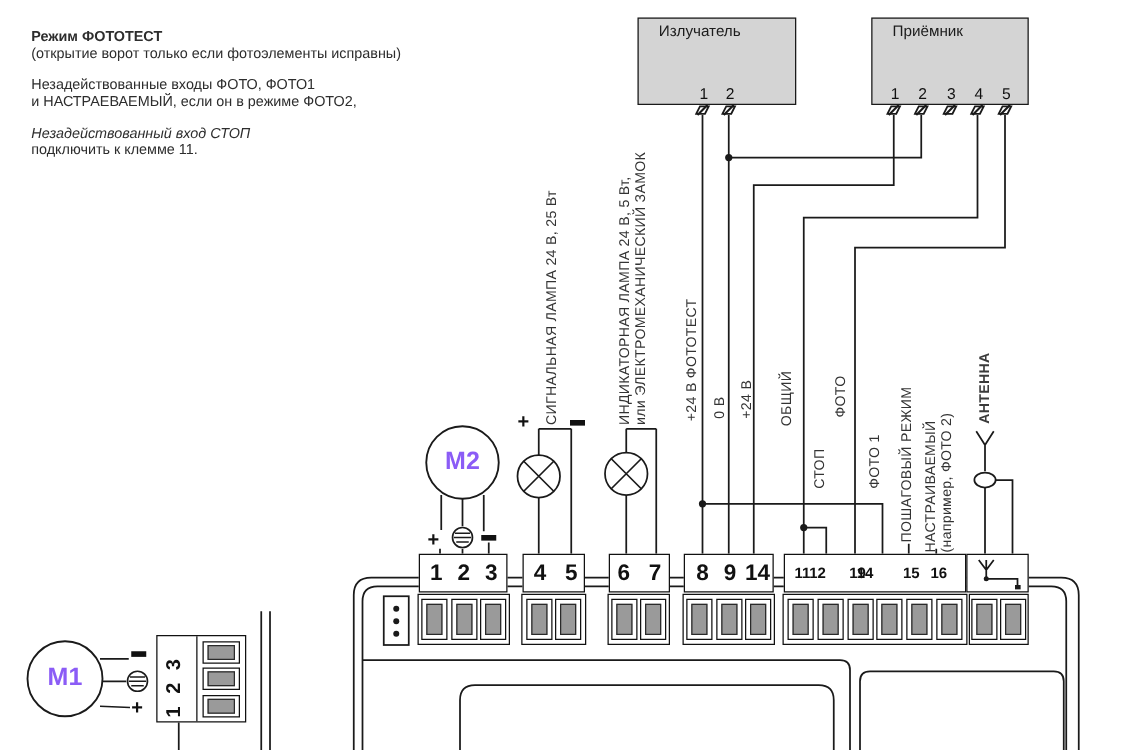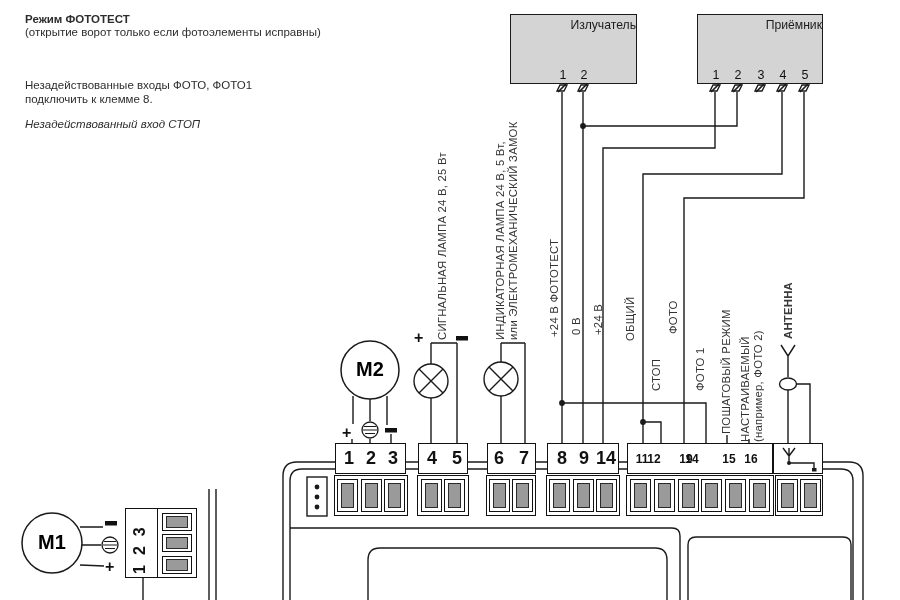--- a/index.html
+++ b/index.html
@@ -1,25 +1,25 @@
 <!DOCTYPE html>
 <html><head>
 <meta charset="utf-8">
 <style>
   html,body{margin:0;padding:0;background:#fff;}
   #stage{position:relative;width:900px;height:600px;background:#ffffff;overflow:hidden;
          font-family:"Liberation Sans",sans-serif;color:#222;}
   
   .notes{position:absolute;left:25px;top:8px;width:400px;font-size:11.5px;line-height:13.2px;color:#2d2d2d;}
-  .notes .t{font-weight:bold;margin-top:5px;}
-  .notes .gap1{margin-top:40px;}
+  .notes .t{font-weight:bold;margin-top:16px;}
+  .notes .gap1{margin-top:12px;}
   .notes .gap2{margin-top:12px;font-style:italic;}
   
   .devbox{position:absolute;top:14px;height:70px;background:#d4d4d4;border:1.5px solid #1a1a1a;box-sizing:border-box;}
-  .devbox .ttl{position:absolute;top:3px;left:0;right:0;text-align:right;font-size:12.2px;color:#1c1c1c;padding-left:16px;}
+  .devbox .ttl{position:absolute;top:3px;left:0;right:0;text-align:left;font-size:12.2px;color:#1c1c1c;padding-left:16px;}
   .devbox .code{position:absolute;top:17px;left:0;right:0;text-align:center;font-size:27px;font-weight:bold;color:#2b2b2b;letter-spacing:1px;}
   .devbox .tn{position:absolute;bottom:1px;transform:translateX(-50%);font-size:12.5px;color:#111;}
   
   .numbox{position:absolute;top:443px;height:31px;background:#fff;border:1.4px solid #111;box-sizing:border-box;}
   .numbox span{position:absolute;top:50%;transform:translate(-50%,-53%);font-weight:bold;font-size:18px;color:#111;}
   .numbox.e span{font-size:12px;}
   
   .scrblock{position:absolute;top:475px;height:41px;background:#fff;border:1.4px solid #111;box-sizing:border-box;
             display:flex;align-items:center;justify-content:space-evenly;}
   .screw{width:21px;height:33px;border:1.3px solid #111;background:#fff;display:flex;align-items:center;justify-content:center;box-sizing:border-box;}
@@ -28,21 +28,21 @@
   .m1block{position:absolute;left:125px;top:508px;width:72px;height:70px;background:#fff;border:1.4px solid #111;box-sizing:border-box;}
   .m1cell{position:absolute;left:31px;top:0;bottom:0;width:38px;border-left:1.4px solid #111;
           display:flex;flex-direction:column;justify-content:space-evenly;align-items:center;}
   .m1screw{width:30px;height:18px;border:1.3px solid #111;background:#fff;display:flex;align-items:center;justify-content:center;box-sizing:border-box;}
   .m1screw i{display:block;width:20px;height:10px;background:#9a9a9a;border:1px solid #2a2a2a;}
   
   .vlab{position:absolute;white-space:nowrap;transform:rotate(-90deg);transform-origin:0 0;
         font-size:11.3px;letter-spacing:0.25px;color:#333;}
   .vlab.b{font-weight:bold;color:#3a3a3a;}
   
-  .mlab{position:absolute;width:40px;text-align:center;font-size:20px;font-weight:bold;color:#000000;}
+  .mlab{position:absolute;width:40px;text-align:center;font-size:20px;font-weight:bold;color:#8b5cf6;}
   .plus{position:absolute;font-size:16px;font-weight:bold;color:#111;}
   svg{position:absolute;left:0;top:0;}
 </style>
 </head>
 <body>
 
 <div id="stage">
 
   <svg width="900" height="600" viewBox="0 0 900 600">
     <g stroke="#1a1a1a" stroke-width="1.4" fill="none">
@@ -152,22 +152,23 @@
             <path d="M-4,4 L4,-4" stroke-width="1.7"></path>
           </g>
       </g>
     </g>
   </svg>
 
   <div class="notes">
     <div class="t">Режим ФОТОТЕСТ</div>
     <div>(открытие ворот только если фотоэлементы исправны)</div>
     <div class="gap1">Незадействованные входы ФОТО, ФОТО1</div>
-    <div>подключить к клемме 8.</div>
+    <div>и НАСТРАЕВАЕМЫЙ, если он в режиме ФОТО2,</div>
     <div class="gap2">Незадействованный вход СТОП</div>
+    <div>подключить к клемме 11.</div>
   </div>
 
   <div class="devbox" style="left:510px;width:127px;">
     <div class="ttl">Излучатель</div>
     <span class="tn" style="left:52px;">1</span>
     <span class="tn" style="left:73px;">2</span>
   </div>
 
   <div class="devbox" style="left:697px;width:126px;">
     <div class="ttl">Приёмник</div>

